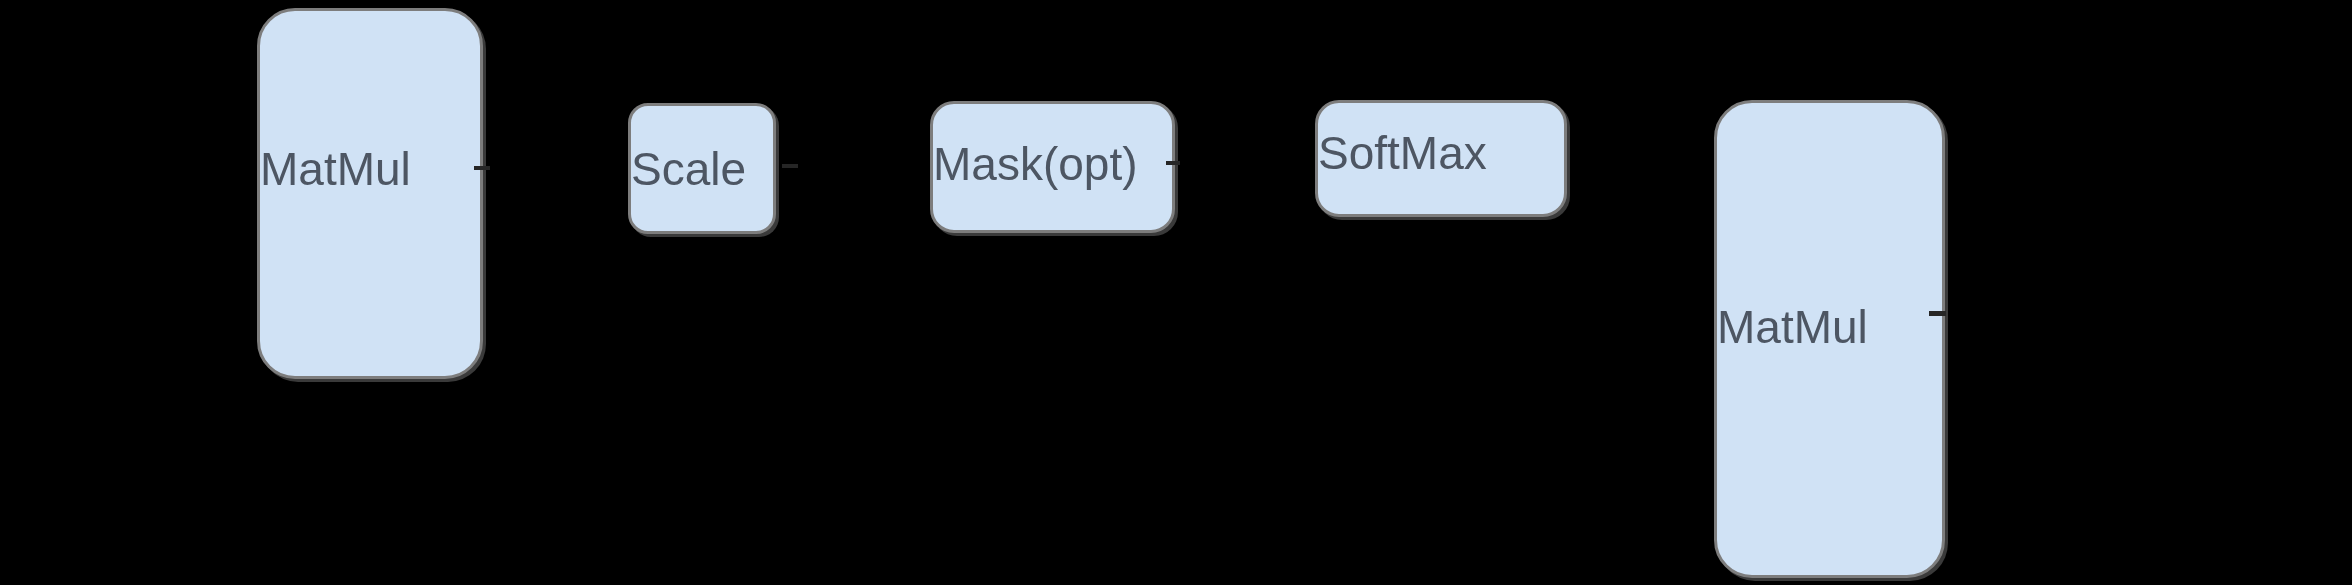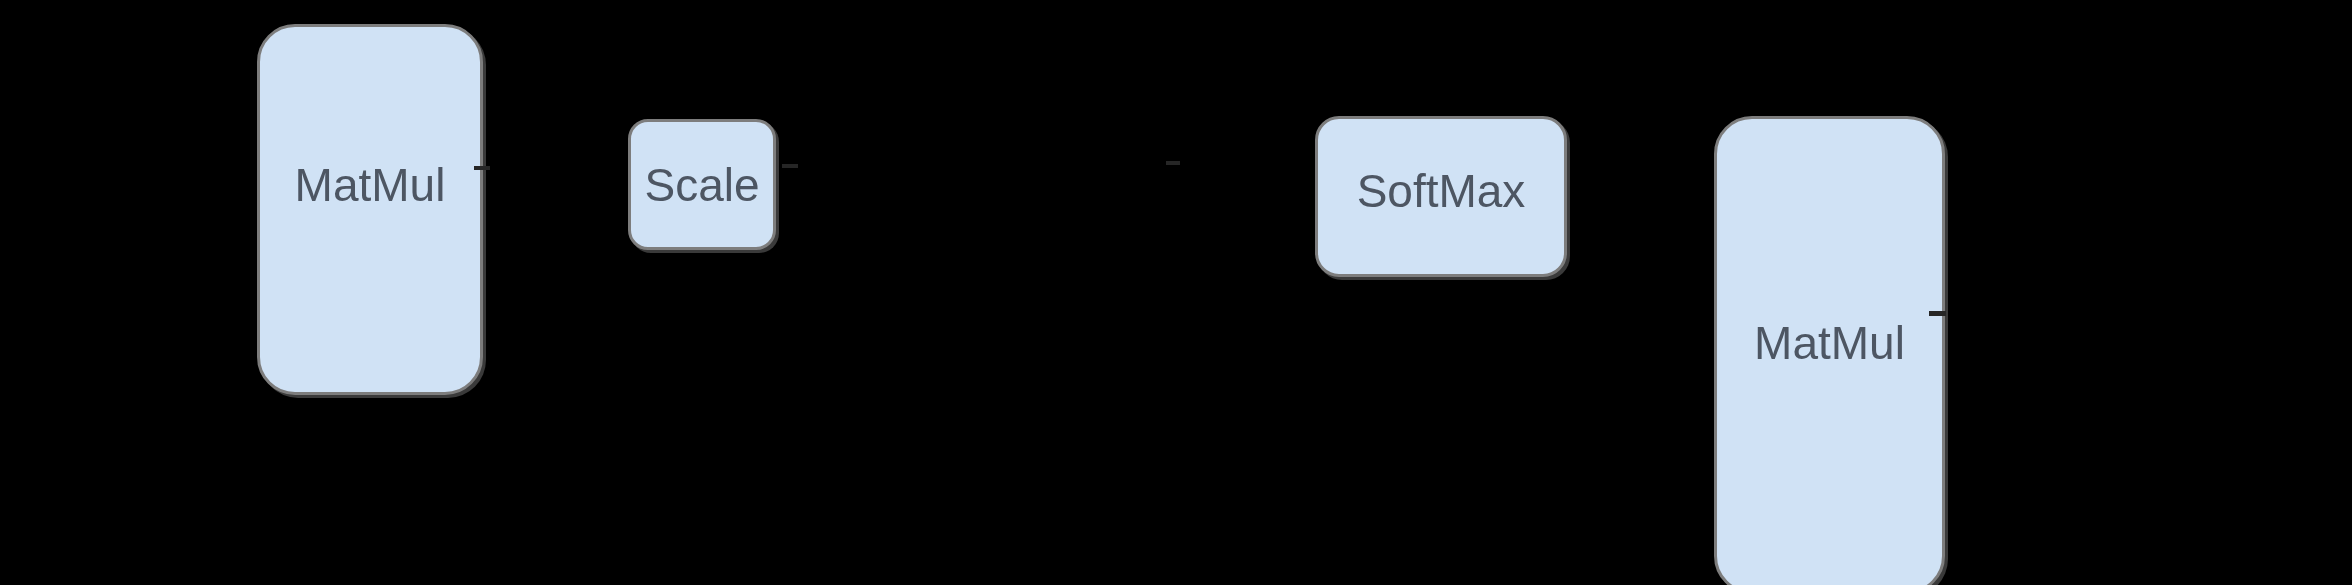--- a/index.html
+++ b/index.html
@@ -16,35 +16,34 @@
     font-family: "Liberation Sans", sans-serif;
   }
   .node {
     position: absolute;
     box-sizing: border-box;
     background: #d0e2f5;
     border: 3px solid #7d7d7d;
     box-shadow: 3px 3px 0 #3a3a3a;
     display: flex;
     align-items: center;
-    justify-content: center;
-    margin-top: 16px;
+    justify-content: flex-start;
   }
   .node .label {
     color: #4d5663;
     font-size: 46px;
     line-height: 1;
     white-space: nowrap;
   }
   .node-matmul-1 { left: 257px; top: 8px;   width: 226px; height: 371px; border-radius: 38px; }
   .node-matmul-1 .label { transform: translateY(-25px); }
   .node-scale    { left: 628px; top: 103px; width: 148px; height: 131px; border-radius: 20px; }
   .node-mask     { left: 930px; top: 101px; width: 245px; height: 132px; border-radius: 24px; }
   .node-mask .label { transform: translateY(-3px); }
-  .node-softmax  { left: 1315px; top: 100px; width: 252px; height: 161px; border-radius: 24px; }
+  .node-softmax  { left: 1315px; top: 100px; width: 252px; height: 117px; border-radius: 24px; }
   .node-softmax .label { transform: translateY(-6px); }
   .node-matmul-2 { left: 1714px; top: 100px; width: 231px; height: 478px; border-radius: 38px; }
   .node-matmul-2 .label { transform: translateY(-12px); }
   .stub {
     position: absolute;
     background: #262626;
     height: 4px;
   }
   .stub-1 { left: 474px;  top: 166px; width: 16px; }
   .stub-2 { left: 782px;  top: 164px; width: 16px; }
@@ -57,20 +56,23 @@
 <div class="canvas">
 
   <div class="node node-matmul-1">
     <span class="label">MatMul</span>
   </div>
 
   <div class="node node-scale">
     <span class="label">Scale</span>
   </div>
 
+  <div class="node node-mask">
+    <span class="label">Mask(opt)</span>
+  </div>
 
   <div class="node node-softmax">
     <span class="label">SoftMax</span>
   </div>
 
   <div class="node node-matmul-2">
     <span class="label">MatMul</span>
   </div>
 
   <div class="stub stub-1"></div>

